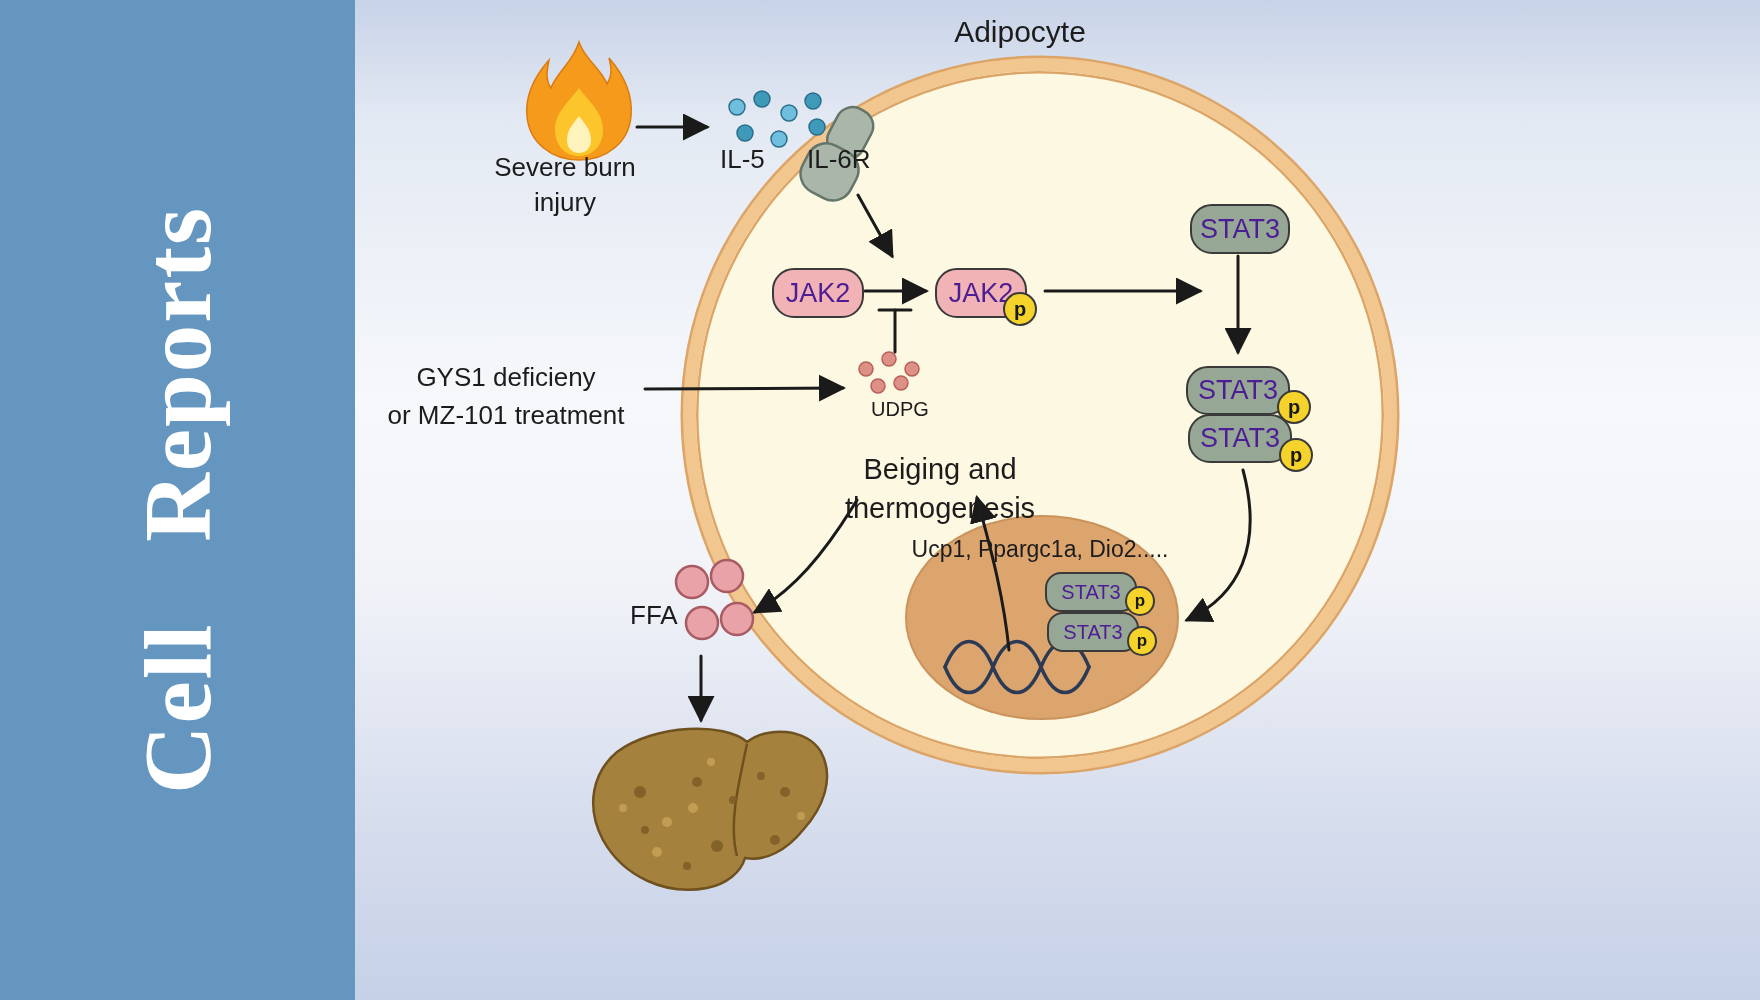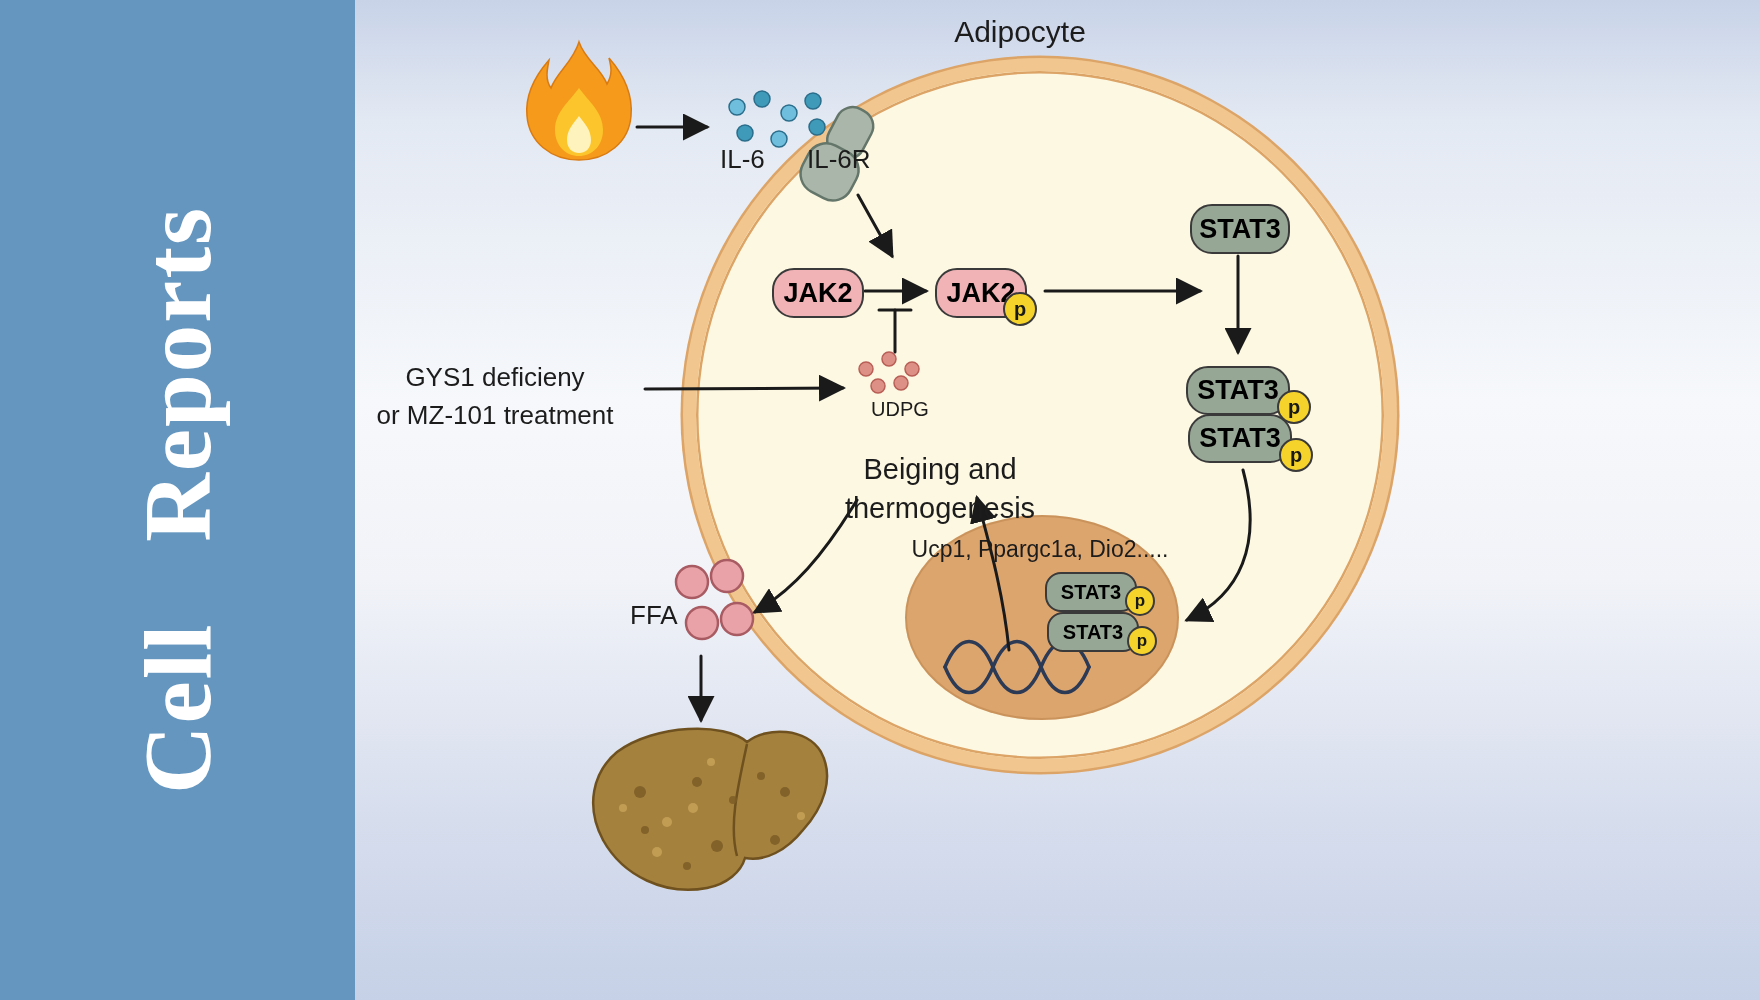--- a/index.html
+++ b/index.html
@@ -21,21 +21,21 @@
   }
   .nucleus{
     position:absolute;left:550px;top:515px;width:274px;height:205px;border-radius:50%;
     background:#dda56e;box-shadow:inset 0 0 0 2px rgba(150,95,40,.25);
   }
   .overlay{position:absolute;left:0;top:0;pointer-events:none;}
   .lbl{position:absolute;color:#1c1c1c;line-height:1.35;}
   .center{text-align:center;}
   .mol{
     position:absolute;display:flex;align-items:center;justify-content:center;
-    border:2.5px solid #3a3a3a;border-radius:22px;font-size:27px;font-weight:700;color:#000000;
+    border:2.5px solid #3a3a3a;border-radius:22px;font-size:27px;font-weight:400;color:#4c1d95;
   }
   .pink{background:#f1b3b6;text-align:center;}
   .sage{background:#97a795;}
   .pcirc{
     position:absolute;width:30px;height:30px;border-radius:50%;
     background:#f6d32b;border:2.5px solid #3a3a3a;
     display:flex;align-items:center;justify-content:center;
     font-size:20px;font-weight:bold;color:#17191a;z-index:6;
   }
   .pcirc.small{width:26px;height:26px;font-size:17px;}
@@ -139,25 +139,29 @@
         <path d="M290,389 L488,388" marker-end="url(#ah)"></path>
         <g>
           <path d="M540,352 L540,310"></path>
           <path d="M524,310 L556,310"></path>
         </g>
       </g>
     </svg>
 
     <div class="lbl center" style="left:565px;top:12px;width:200px;font-size:30px;">Adipocyte</div>
 
+    <div class="lbl center" style="left:100px;top:150px;width:220px;font-size:26px;">
+      <div>Severe burn</div>
+      <div>injury</div>
+    </div>
 
-    <div class="lbl" style="left:365px;top:142px;font-size:26px;">IL-6</div>
+    <div class="lbl" style="left:365px;top:142px;font-size:26px;">IL-5</div>
     <div class="lbl z5" style="left:452px;top:142px;font-size:26px;text-align:center;">IL-6R</div>
 
-    <div class="lbl center" style="left:0px;top:358px;width:280px;font-size:26px;line-height:38px;">
+    <div class="lbl center" style="left:0px;top:358px;width:280px;font-size:26px;line-height:38px;padding-left:11px;">
       <div>GYS1 deficieny</div>
       <div>or MZ-101 treatment</div>
     </div>
 
     <div class="lbl center" style="left:495px;top:396px;width:100px;font-size:20px;">UDPG</div>
 
     <div class="lbl center" style="left:410px;top:450px;width:350px;font-size:29px;">Beiging and thermogenesis</div>
 
     <div class="lbl center z5" style="left:540px;top:534px;width:290px;font-size:23px;">Ucp1, Ppargc1a, Dio2.....</div>
 

